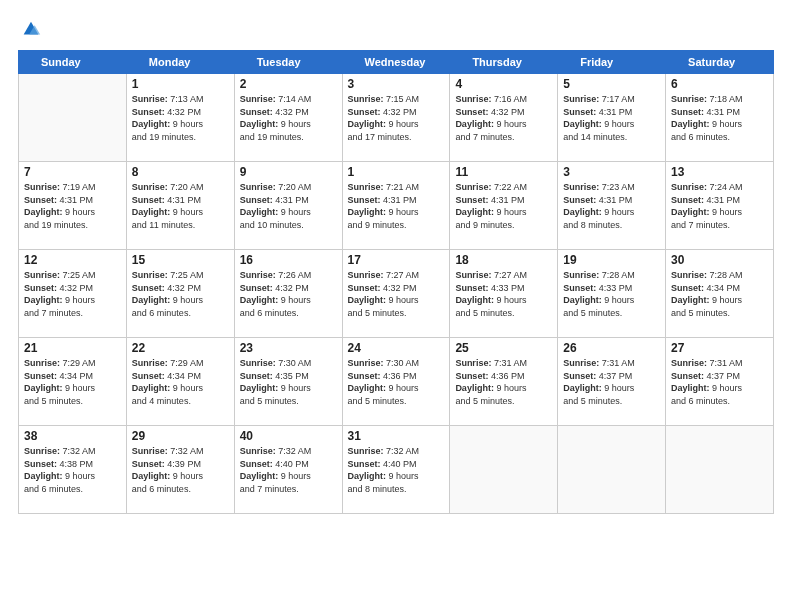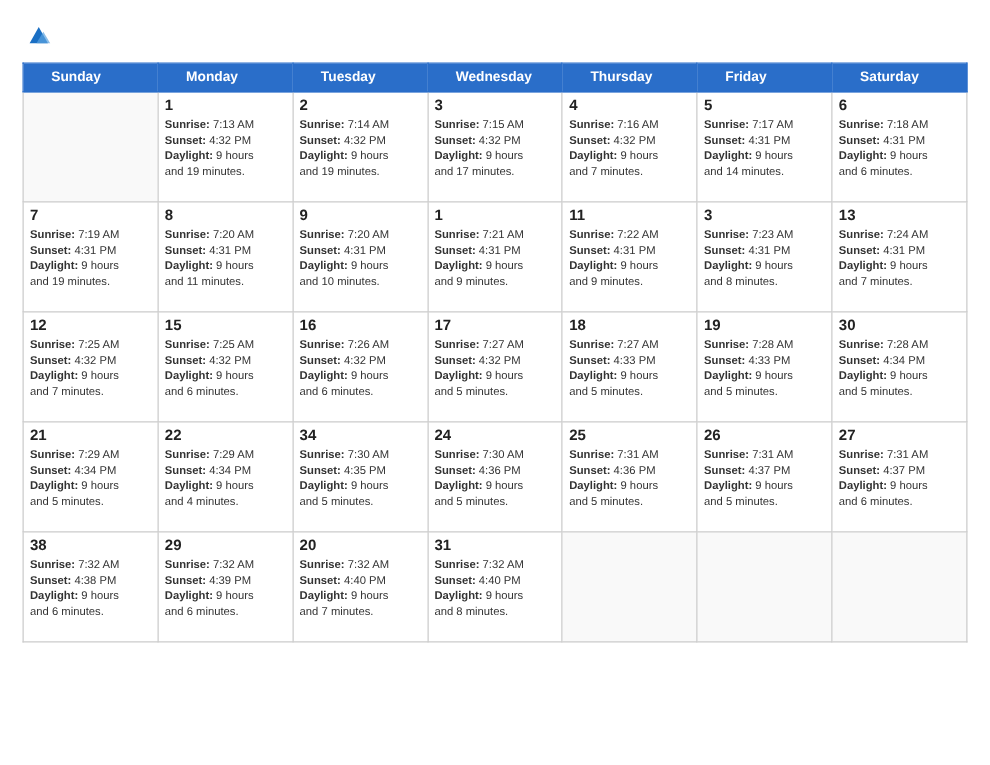--- a/index.html
+++ b/index.html
@@ -281,21 +281,21 @@
             <div class="day-info">and 5 minutes.</div>
           </td>
           <td>
             <div class="day-number">22</div>
             <div class="day-info"><strong>Sunrise:</strong> 7:29 AM</div>
             <div class="day-info"><strong>Sunset:</strong> 4:34 PM</div>
             <div class="day-info"><strong>Daylight:</strong> 9 hours</div>
             <div class="day-info">and 4 minutes.</div>
           </td>
           <td>
-            <div class="day-number">34</div>
+            <div class="day-number">23</div>
             <div class="day-info"><strong>Sunrise:</strong> 7:30 AM</div>
             <div class="day-info"><strong>Sunset:</strong> 4:35 PM</div>
             <div class="day-info"><strong>Daylight:</strong> 9 hours</div>
             <div class="day-info">and 5 minutes.</div>
           </td>
           <td>
             <div class="day-number">24</div>
             <div class="day-info"><strong>Sunrise:</strong> 7:30 AM</div>
             <div class="day-info"><strong>Sunset:</strong> 4:36 PM</div>
             <div class="day-info"><strong>Daylight:</strong> 9 hours</div>
@@ -332,21 +332,21 @@
             <div class="day-info">and 6 minutes.</div>
           </td>
           <td>
             <div class="day-number">29</div>
             <div class="day-info"><strong>Sunrise:</strong> 7:32 AM</div>
             <div class="day-info"><strong>Sunset:</strong> 4:39 PM</div>
             <div class="day-info"><strong>Daylight:</strong> 9 hours</div>
             <div class="day-info">and 6 minutes.</div>
           </td>
           <td>
-            <div class="day-number">20</div>
+            <div class="day-number">40</div>
             <div class="day-info"><strong>Sunrise:</strong> 7:32 AM</div>
             <div class="day-info"><strong>Sunset:</strong> 4:40 PM</div>
             <div class="day-info"><strong>Daylight:</strong> 9 hours</div>
             <div class="day-info">and 7 minutes.</div>
           </td>
           <td>
             <div class="day-number">31</div>
             <div class="day-info"><strong>Sunrise:</strong> 7:32 AM</div>
             <div class="day-info"><strong>Sunset:</strong> 4:40 PM</div>
             <div class="day-info"><strong>Daylight:</strong> 9 hours</div>

